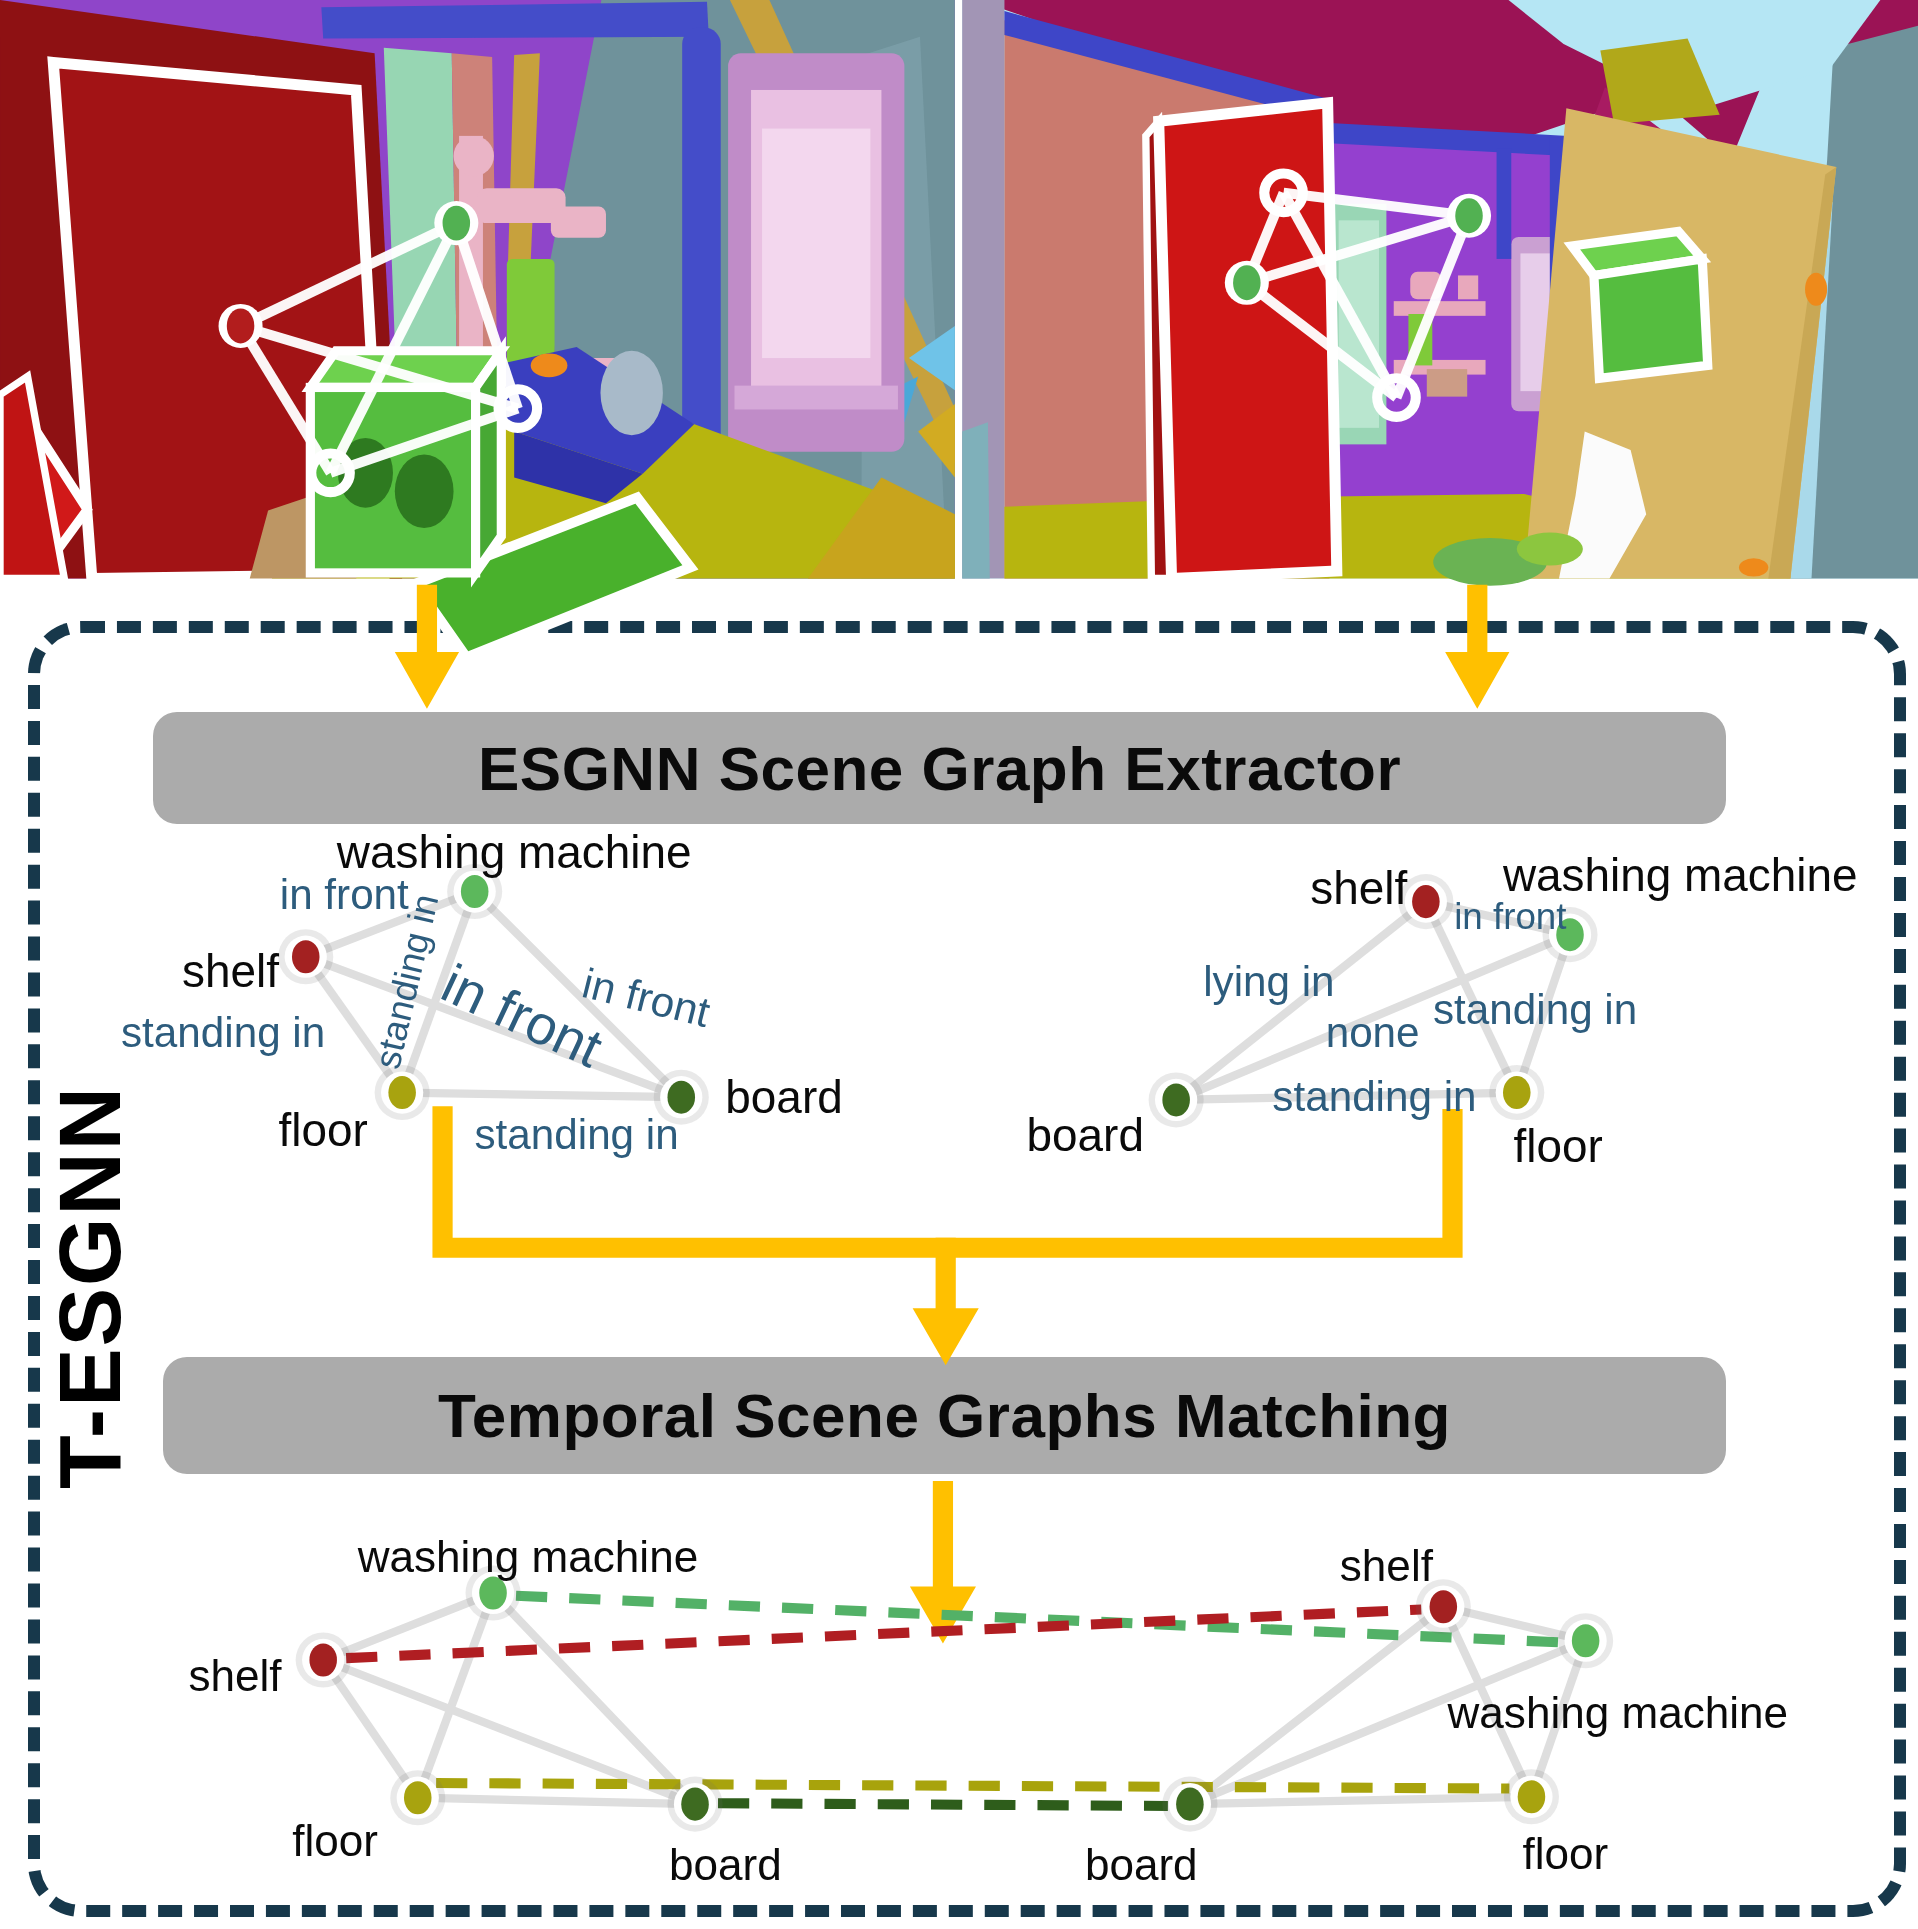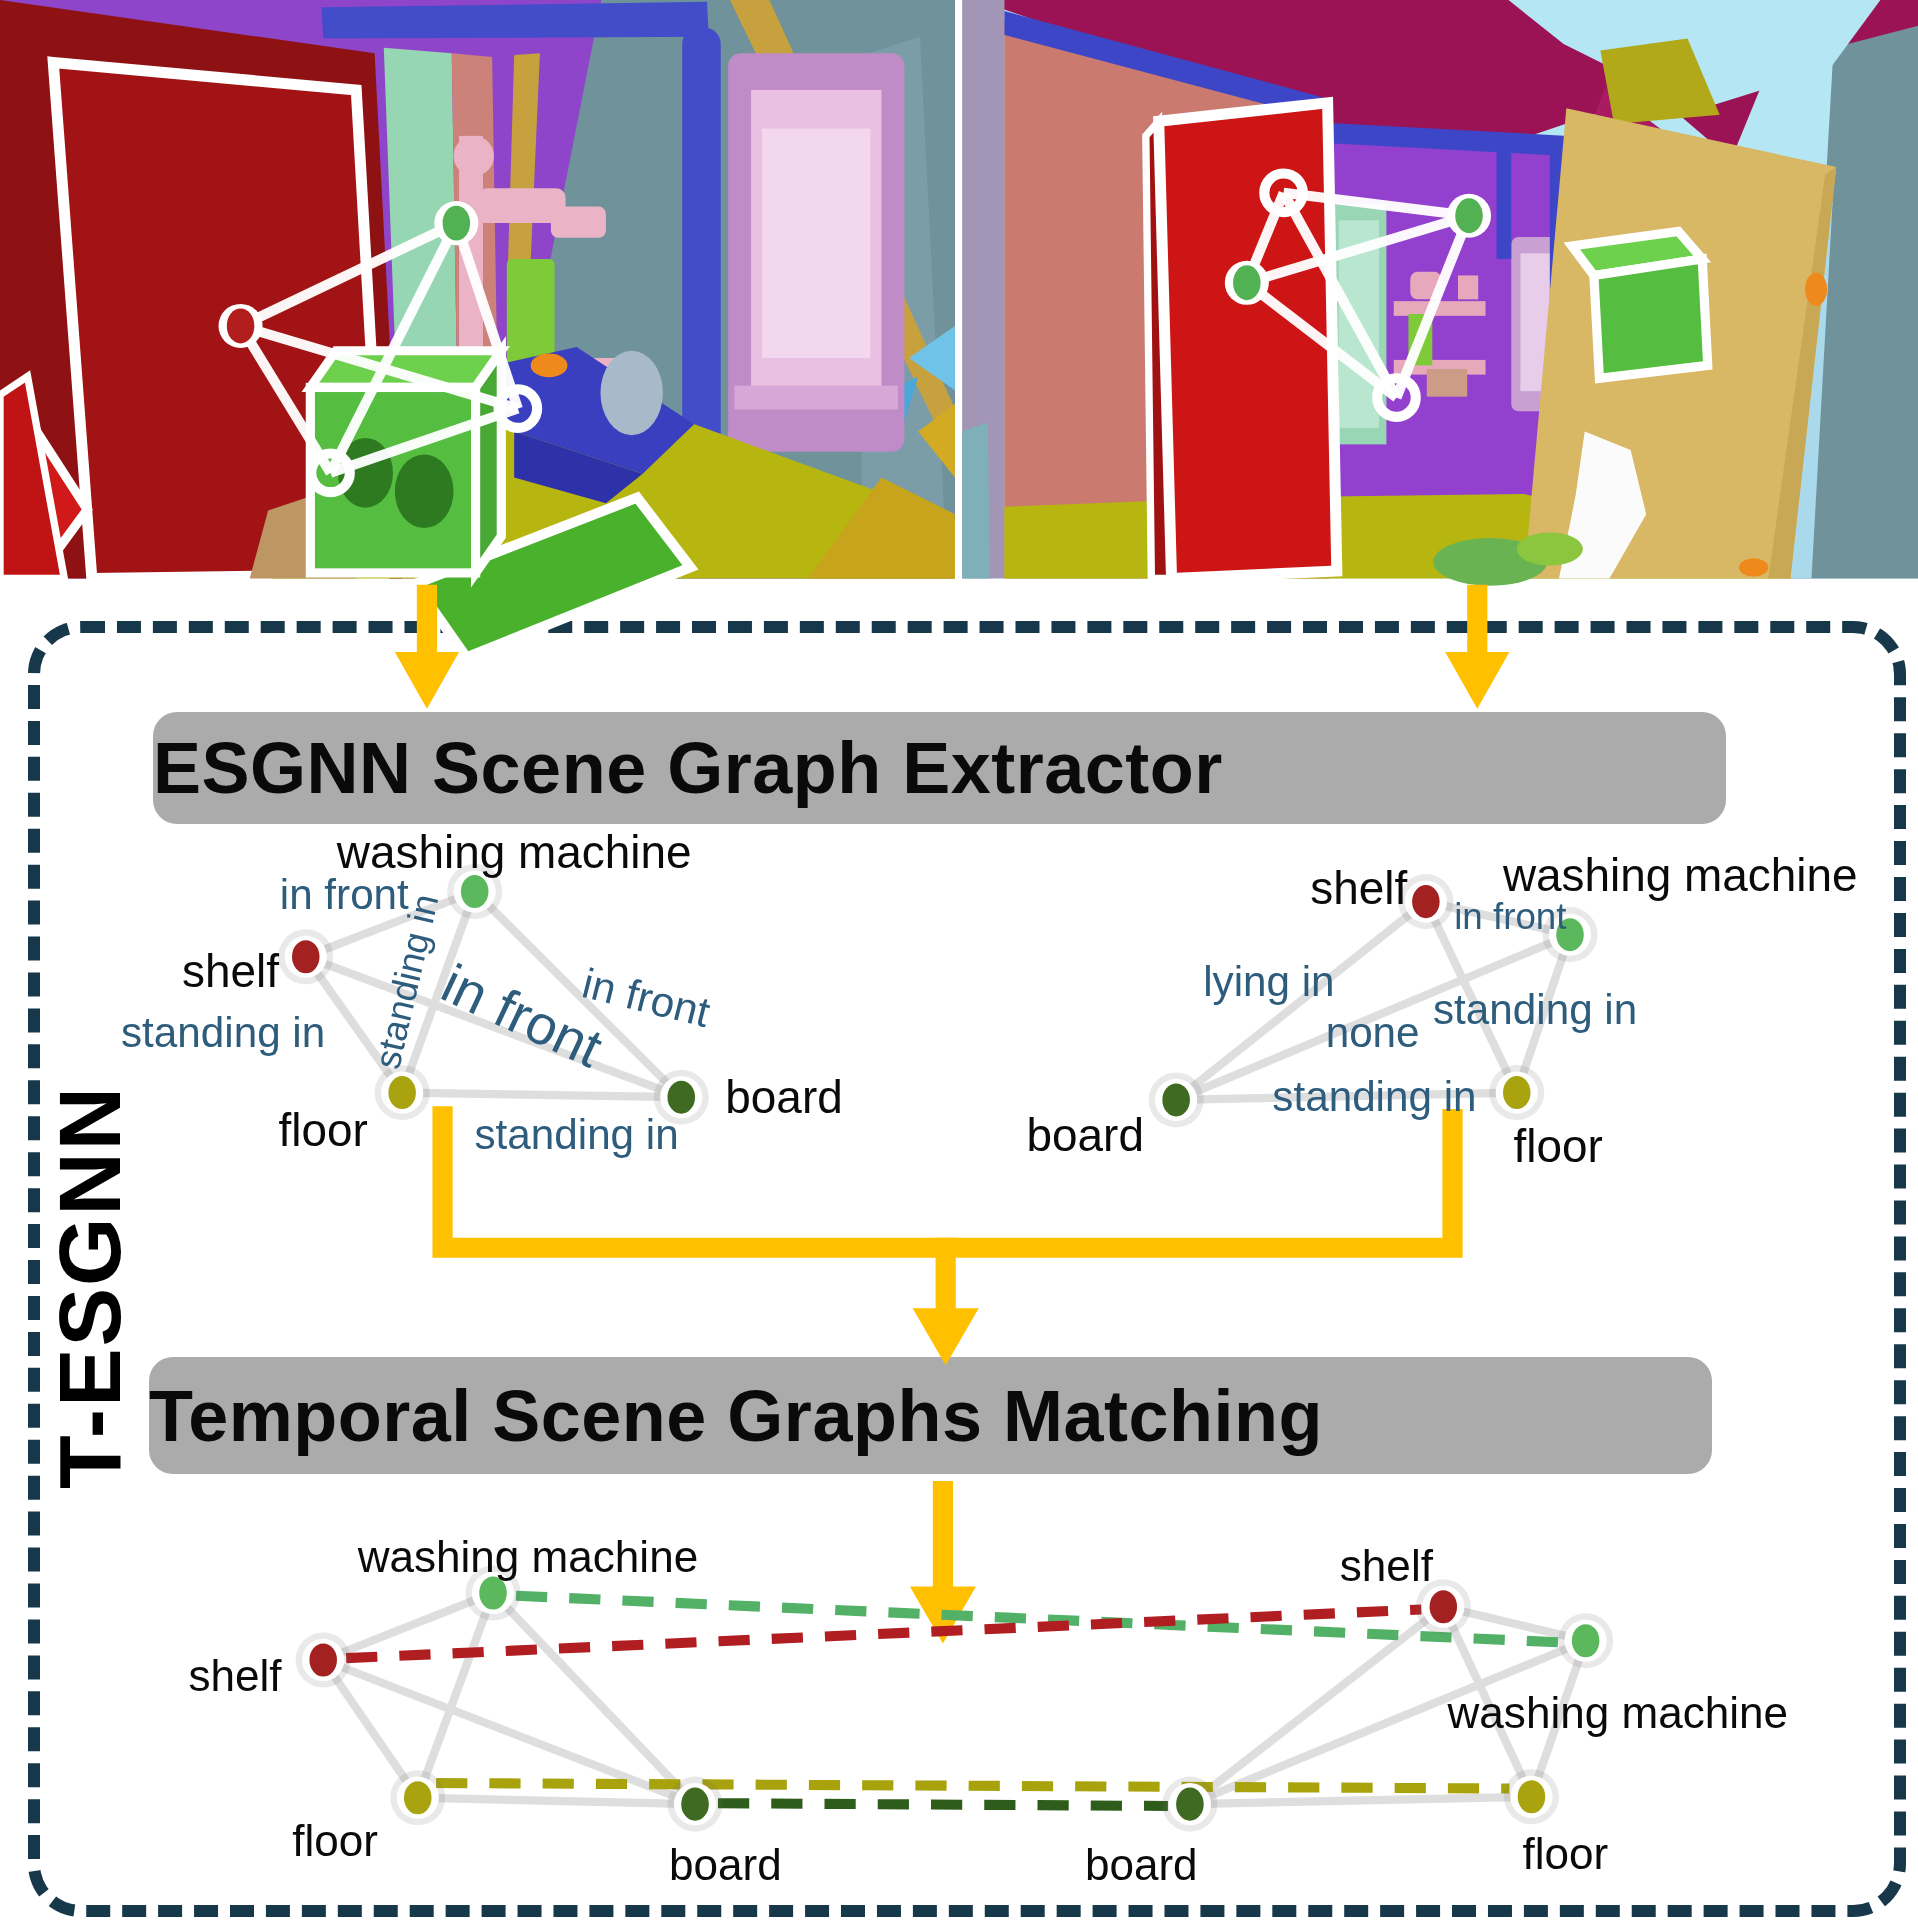--- a/index.html
+++ b/index.html
@@ -1,24 +1,24 @@
 <!DOCTYPE html>
 <html style="font-size:14.7px"><head>
 <meta charset="utf-8">
 <style>
   html,body{margin:0;padding:0;background:#fff;}
   .canvas{position:relative;width:1918px;height:1929px;background:#ffffff;overflow:hidden;
           font-family:"Liberation Sans", sans-serif;}
   .dashed-box{position:absolute;left:27.5px;top:621px;width:1854px;height:1272px;
               border:12px dashed #17384B;border-radius:53px;background:transparent;}
   .bar{position:absolute;background:#ABABAB;border-radius:24px;display:flex;
-       align-items:center;color:#0a0a0a;font-weight:800;
-       font-size:72px;letter-spacing:0.5px;}
+       align-items:center;justify-content:center;color:#0a0a0a;font-weight:800;
+       font-size:62px;letter-spacing:0.5px;}
   .bar-esgnn{left:153px;top:712px;width:1573px;height:112px;}
-  .bar-temporal{left:149px;top:1357px;width:1563px;height:117px;}
+  .bar-temporal{left:163px;top:1357px;width:1563px;height:117px;}
   .tesgnn{position:absolute;left:90px;top:1287px;transform:translate(-50%,-50%) rotate(-90deg);
           font-weight:800;font-size:88px;color:#000;white-space:nowrap;letter-spacing:1.8px;}
   svg.layer{position:absolute;left:0;top:0;}
   .nlabel{font-size:50px;fill:#0a0a0a;}
   .nlabel2{font-size:48px;fill:#0a0a0a;}
   .elabel{font-size:46px;fill:#2D5C7D;}
   .elabel-sm{font-size:40px;fill:#2D5C7D;}
   .elabel-big{font-size:60px;fill:#2D5C7D;}
   text{font-family:"Liberation Sans", sans-serif;}
   .edges line{stroke:#DEDEDE;stroke-width:9;}

